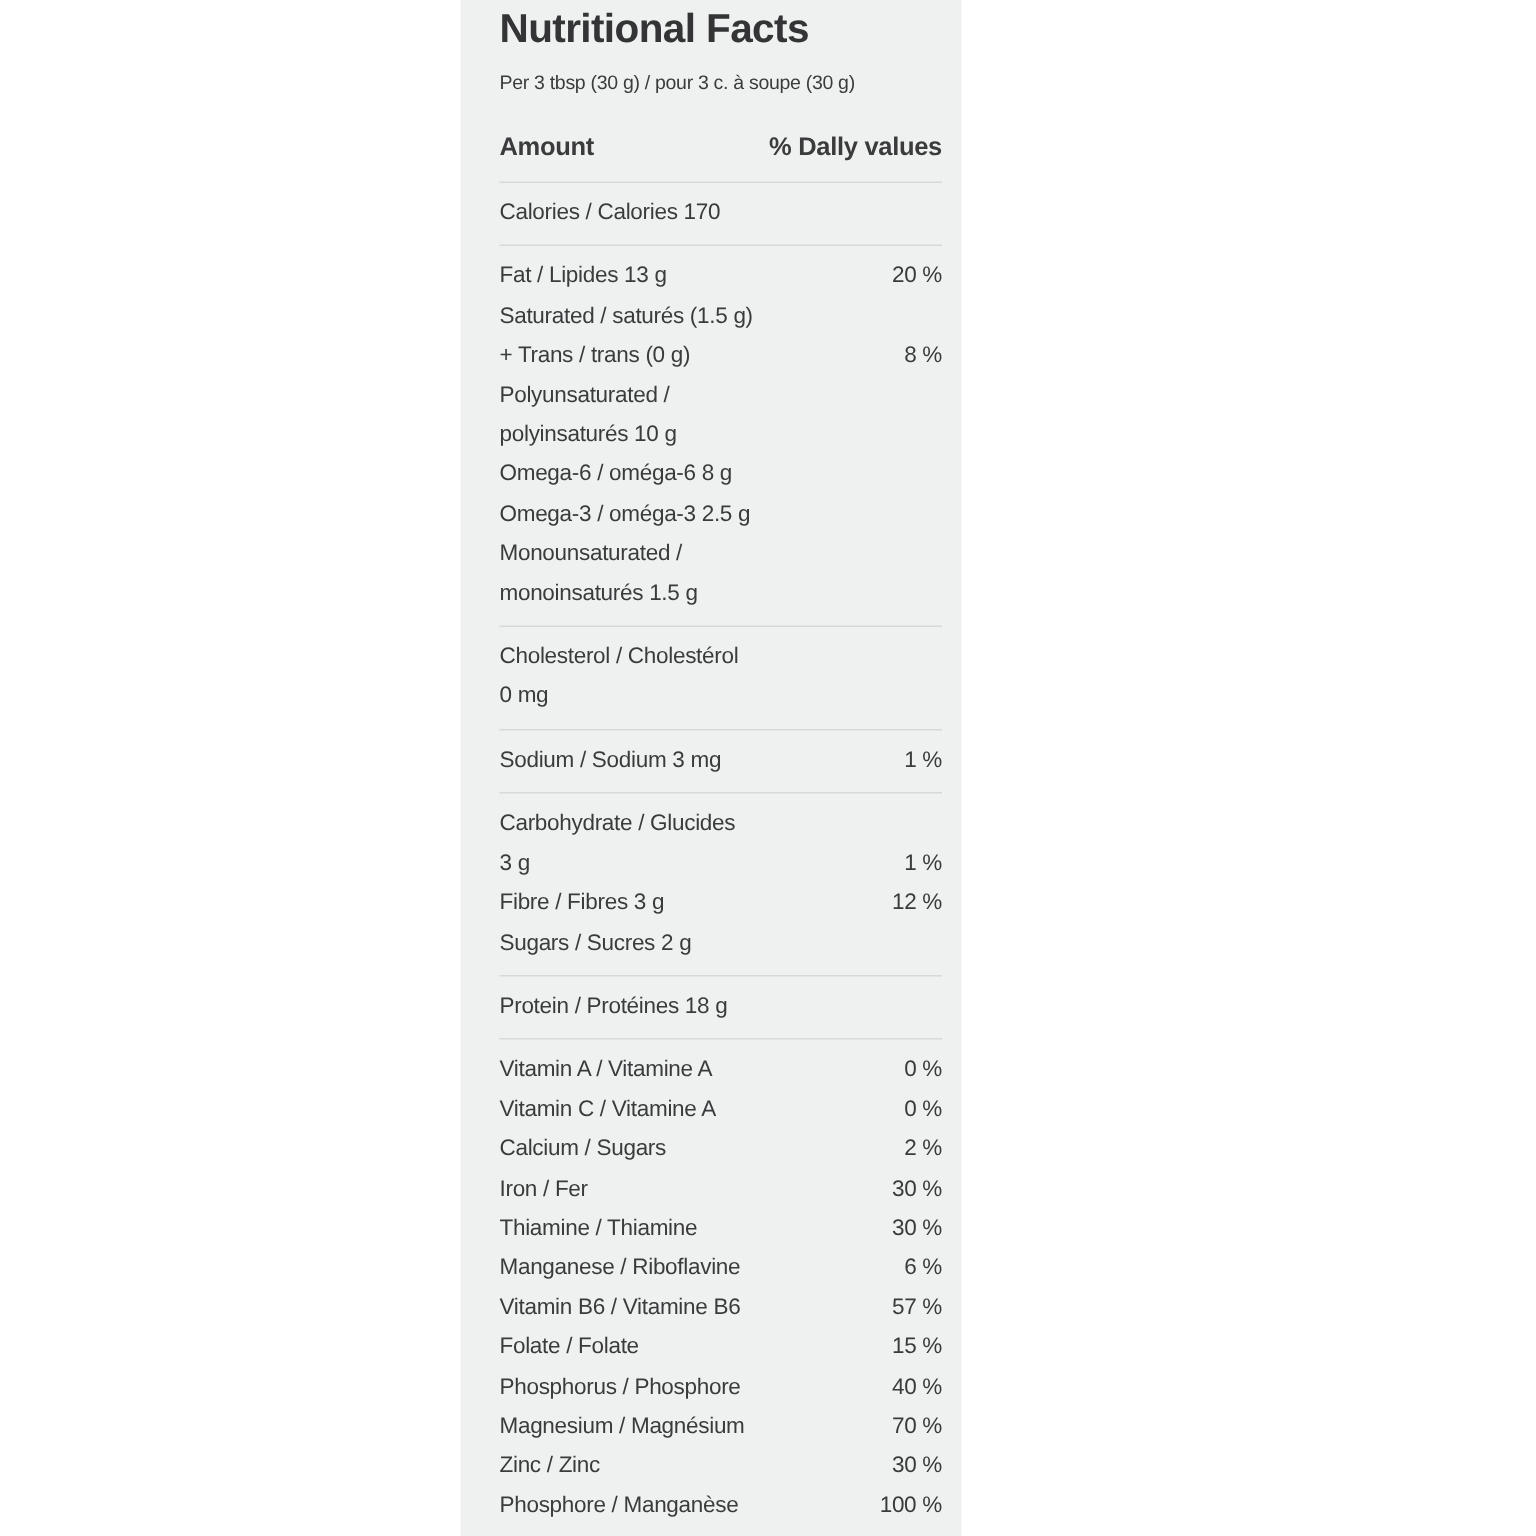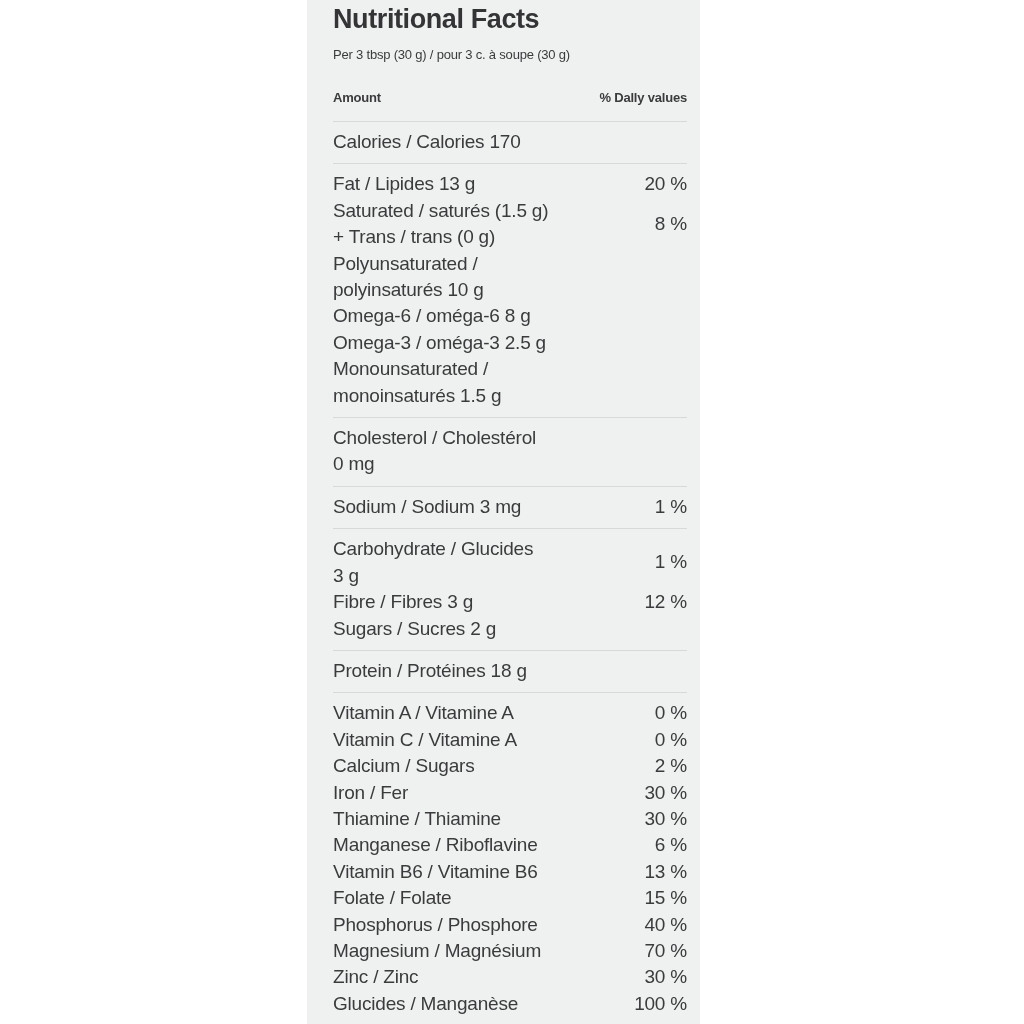--- a/index.html
+++ b/index.html
@@ -8,21 +8,21 @@
     width: 1024px;
     height: 1024px;
     background: #ffffff;
     overflow: hidden;
     font-family: "Liberation Sans", "DejaVu Sans", sans-serif;
   }
   .panel {
     position: absolute;
     left: 307px;
     top: 0;
-    width: 393px;
+    width: 334px;
     height: 1024px;
     background: #eff1f0;
     box-sizing: border-box;
     padding: 0 13px 0 26px;
     color: #3b3b3d;
   }
   .title {
     padding-top: 3px;
     font-size: 27px;
     line-height: 33px;
@@ -34,40 +34,40 @@
     margin-top: 7px;
     font-size: 13px;
     line-height: 24px;
     letter-spacing: -0.2px;
   }
   .cols {
     margin-top: 19px;
     display: flex;
     justify-content: space-between;
     align-items: baseline;
-    font-size: 13px;
+    font-size: 17px;
     line-height: 24px;
     font-weight: 700;
     letter-spacing: -0.2px;
   }
   .divider {
     height: 1px;
     background: #d7d9d7;
   }
   .divider.first {
     margin-top: 11px;
   }
   .section {
     padding: 7px 0 8px 0;
   }
   .row {
     display: flex;
     justify-content: space-between;
-    align-items: center;
-    font-size: 19px;
+    align-items: flex-end;
+    font-size: 15px;
     line-height: 26.4px;
     letter-spacing: -0.2px;
   }
   .label {
     white-space: pre-line;
     flex: 1 1 auto;
   }
   .value {
     flex: 0 0 auto;
     margin-left: 12px;
@@ -198,37 +198,37 @@
     <div class="row">
       <div class="label">Thiamine / Thiamine</div>
       <div class="value">30 %</div>
     </div>
     <div class="row">
       <div class="label">Manganese / Riboflavine</div>
       <div class="value">6 %</div>
     </div>
     <div class="row">
       <div class="label">Vitamin B6 / Vitamine B6</div>
-      <div class="value">13 %</div>
+      <div class="value">57 %</div>
     </div>
     <div class="row">
       <div class="label">Folate / Folate</div>
       <div class="value">15 %</div>
     </div>
     <div class="row">
       <div class="label">Phosphorus / Phosphore</div>
       <div class="value">40 %</div>
     </div>
     <div class="row">
       <div class="label">Magnesium / Magnésium</div>
       <div class="value">70 %</div>
     </div>
     <div class="row">
       <div class="label">Zinc / Zinc</div>
       <div class="value">30 %</div>
     </div>
     <div class="row">
-      <div class="label">Glucides / Manganèse</div>
+      <div class="label">Phosphore / Manganèse</div>
       <div class="value">100 %</div>
     </div>
   </div>
 
 </div>
 
 </body></html>

